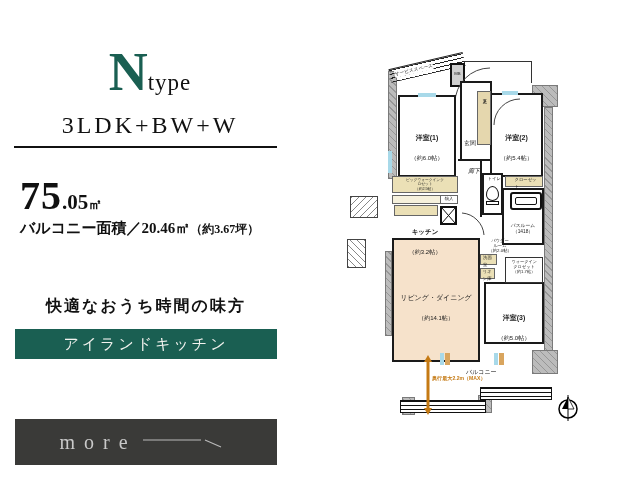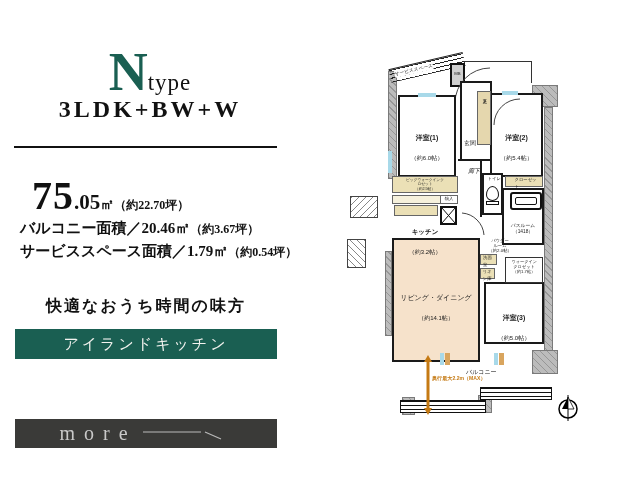--- a/index.html
+++ b/index.html
@@ -3,39 +3,39 @@
 <meta charset="utf-8">
 <style>
   html,body{margin:0;padding:0;}
   body{width:640px;height:480px;background:#ffffff;position:relative;overflow:hidden;
        font-family:"Liberation Serif","DejaVu Serif",serif;color:#111;}
 
   
   .title-block{position:absolute;top:48px;left:0;width:300px;text-align:center;}
   .n-letter{font-size:54px;line-height:48px;color:#1a5f52;font-weight:bold;}
   .type-word{font-size:23px;color:#111;letter-spacing:1px;}
-  .layout-line{font-size:24px;letter-spacing:3px;margin-top:0;font-weight:bold;}
+  .layout-line{font-size:24px;letter-spacing:3px;margin-top:16px;font-weight:normal;}
   .rule{position:absolute;top:146px;left:14px;width:263px;height:2px;background:#111;}
 
   .area-block{position:absolute;top:178px;left:20px;width:310px;font-weight:bold;}
   .area-line1{display:flex;align-items:baseline;white-space:nowrap;}
   .a-label{font-size:16px;}
-  .a-big{font-size:40px;line-height:36px;letter-spacing:1px;margin-left:12px;}
+  .a-big{font-size:40px;line-height:36px;letter-spacing:1px;}
   .a-dec{font-size:21px;}
   .a-unit{font-size:14px;}
   .a-tsubo{font-size:12px;}
   .area-line{font-size:15px;margin-top:4px;white-space:nowrap;}
   .area-line .a-tsubo{font-size:12px;font-family:Liberation Serif, serif;}
 
   .catchphrase{position:absolute;top:296px;left:8px;width:276px;text-align:center;
                font-size:16px;font-weight:bold;letter-spacing:2px;}
   .feature-badge{position:absolute;top:329px;left:15px;width:262px;height:30px;
                  background:#1a5f52;color:#f3f3ef;display:flex;align-items:center;justify-content:center;
                  font-size:15px;letter-spacing:3px;}
-  .more-banner{position:absolute;top:419px;left:15px;width:262px;height:29px;background:#3a3a38;
+  .more-banner{position:absolute;top:419px;left:15px;width:262px;height:46px;background:#3a3a38;
                display:flex;align-items:center;justify-content:center;cursor:pointer;}
   .more-word{color:#c9c9c9;font-size:20px;letter-spacing:9px;margin-right:4px;}
 
   
   .plan{position:absolute;left:388px;top:55px;width:200px;height:375px;
         font-family:"Liberation Sans","DejaVu Sans",sans-serif;color:#1c1c1c;}
   .plan *{box-sizing:border-box;}
   .room{position:absolute;background:#fff;border:2px solid #1a1a1a;}
   .strip{position:absolute;background:#ebe0b6;border:1px solid #666;}
   .gray{position:absolute;background:#bcbcbc;border:1px solid #7a7a7a;
@@ -60,27 +60,23 @@
   <span class="n-letter">N</span><span class="type-word">type</span>
   <div class="layout-line">3LDK+BW+W</div>
 </div>
 <div class="rule"></div>
 
 <div class="area-block">
   <div class="area-line1">
     <span class="a-big">75</span>
     <span class="a-dec">.05</span>
     <span class="a-unit">㎡</span>
-    <span class="a-tsubo">（約22.70坪）</span>
   </div>
   <div class="area-line">
     <span>バルコニー面積／20.46㎡</span><span class="a-tsubo">（約3.67坪）</span>
-  </div>
-  <div class="area-line">
-    <span>サービススペース面積／1.79㎡</span><span class="a-tsubo">（約0.54坪）</span>
   </div>
 </div>
 
 <div class="catchphrase">快適なおうち時間の味方</div>
 <div class="feature-badge">アイランドキッチン</div>
 
 <div class="more-banner">
   <span class="more-word">more</span>
   <svg class="more-arrow" width="92" height="14">
     <path d="M2 5 H60 M64 5 L80 12" stroke="#b9b9b9" stroke-width="1.2" fill="none"></path>

